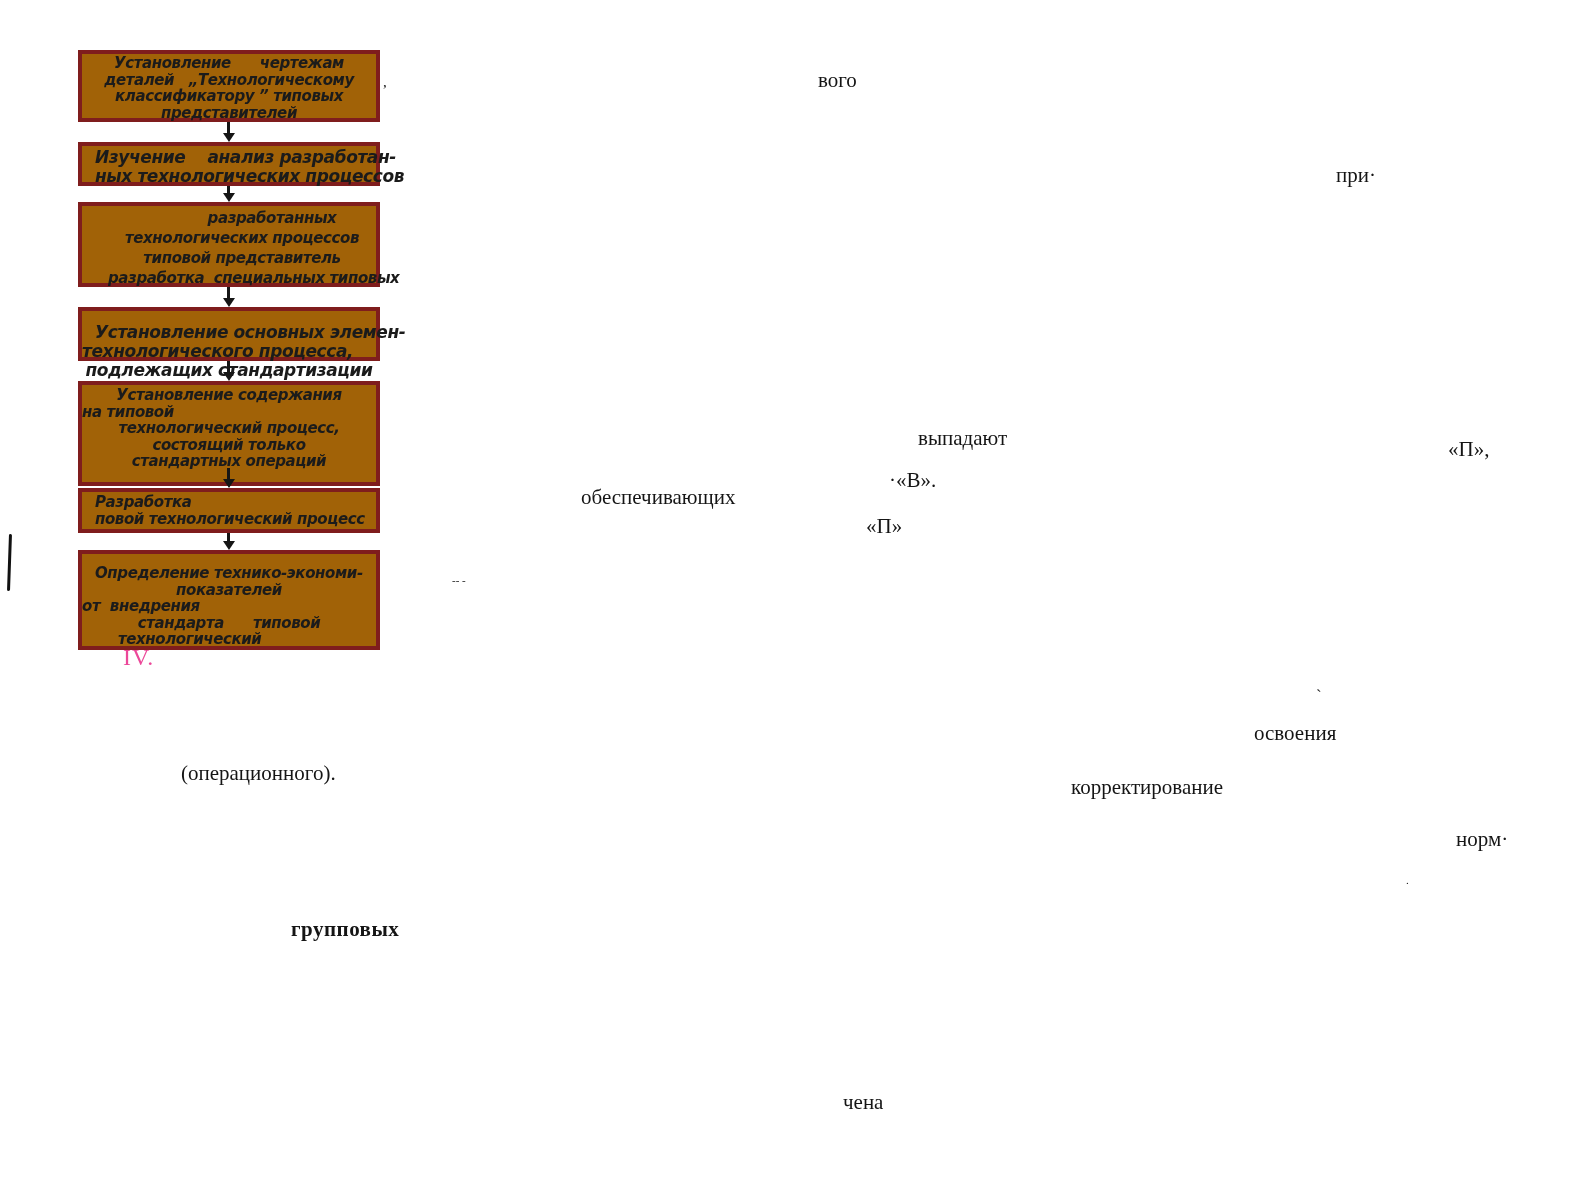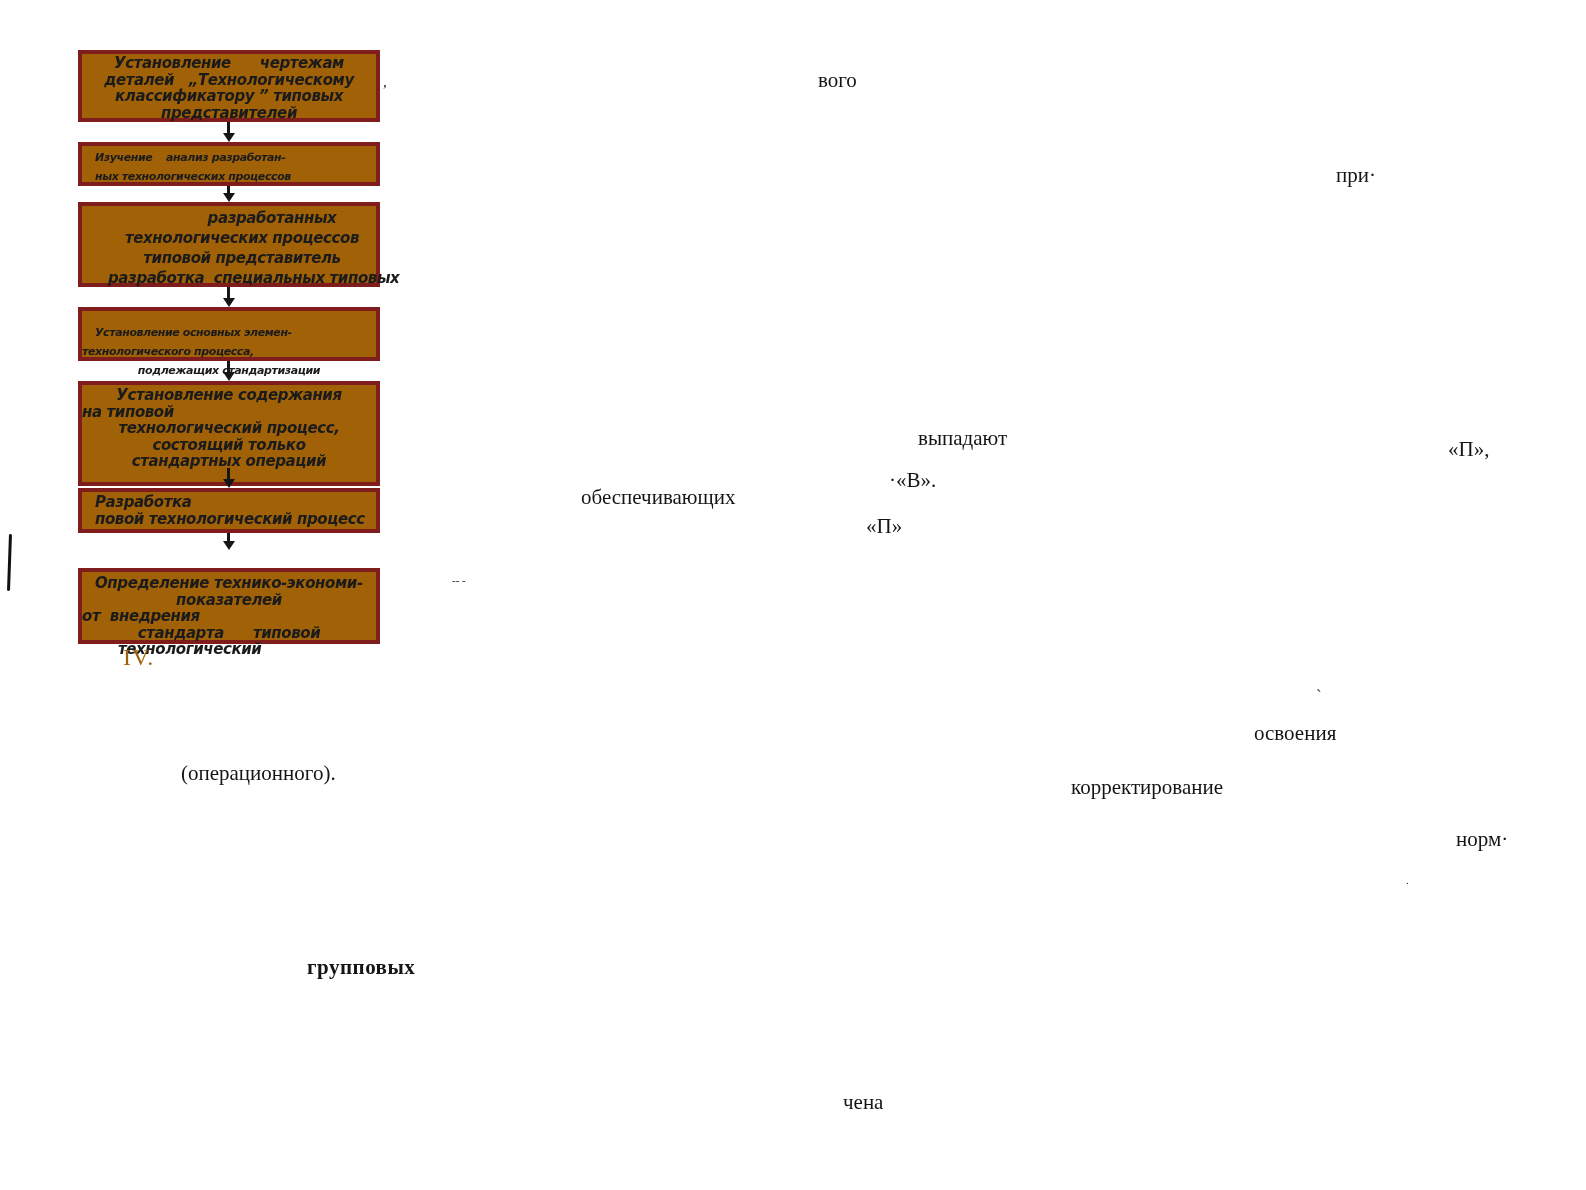--- a/index.html
+++ b/index.html
@@ -20,34 +20,34 @@
     background:#a16207;
   }
   .ln{
     font-family:"DejaVu Sans",sans-serif;
     font-style:italic;font-weight:bold;
     font-size:15px;line-height:16.5px;
     color:#1b1b1b;
     white-space:pre;
     letter-spacing:-0.4px;
   }
-  .b1 .ln,.b3 .ln{font-size:11px;line-height:19px;}
+  .b1 .ln,.b3 .ln{font-size:17px;line-height:19px;}
   .b2 .ln{line-height:20px;}
   .ac{text-align:center;}
   .al{text-align:left;padding-left:13px;}
   .ar{text-align:left;padding-right:12px;}
   .arrow{position:absolute;left:227px;width:3px;background:#161616;}
   .arrow::after{
     content:"";position:absolute;left:-4.5px;bottom:-8px;
     width:0;height:0;
     border:6px solid transparent;border-top:9px solid #161616;border-bottom:0;
   }
   .roman{
     position:absolute;left:123px;top:644px;
-    font-size:24px;letter-spacing:1px;color:#a16207;
+    font-size:24px;letter-spacing:1px;color:#ec4899;
   }
   
   .frag{
     position:absolute;
     font-size:21px;line-height:24px;
     color:#151515;white-space:pre;
   }
   .frag.bold{font-weight:bold;letter-spacing:0.5px;}
   .frag.small{font-size:11px;}
   .frag.tick{font-size:17px;}
@@ -101,21 +101,21 @@
       <div class="ln ac">стандартных операций</div>
     </div>
     <div class="arrow" style="top:468px;height:12px;"></div>
 
     <div class="fc-box b5" style="top:488px;height:45px;padding-top:2px;">
       <div class="ln al">Разработка</div>
       <div class="ln al">повой технологический процесс</div>
     </div>
     <div class="arrow" style="top:533px;height:9px;"></div>
 
-    <div class="fc-box b6" style="top:550px;height:76px;padding-top:3px;margin-top:18px;">
+    <div class="fc-box b6" style="top:550px;height:100px;padding-top:11px;">
       <div class="ln al">Определение технико-экономи-</div>
       <div class="ln ac">показателей</div>
       <div class="ln ar" style="padding-right:28px;">от  внедрения</div>
       <div class="ln ac">стандарта      типовой</div>
       <div class="ln al" style="padding-left:36px;">технологический</div>
     </div>
 
     <div class="roman">IV.</div>
   </div>
 
@@ -124,21 +124,21 @@
   <span class="frag" style="left:918px;top:426px;">выпадают</span>
   <span class="frag" style="left:1448px;top:437px;">«П»,</span>
   <span class="frag" style="left:889px;top:468px;">·«В».</span>
   <span class="frag" style="left:581px;top:485px;">обеспечивающих</span>
   <span class="frag" style="left:866px;top:514px;">«П»</span>
   <span class="frag small" style="left:452px;top:568px;">-- -</span>
   <span class="frag" style="left:181px;top:761px;">(операционного).</span>
   <span class="frag" style="left:1254px;top:721px;">освоения</span>
   <span class="frag" style="left:1071px;top:775px;">корректирование</span>
   <span class="frag" style="left:1456px;top:827px;">норм·</span>
-  <span class="frag bold" style="left:307px;top:917px;margin-top:38px;">групповых</span>
+  <span class="frag bold" style="left:291px;top:917px;">групповых</span>
   <span class="frag" style="left:843px;top:1090px;">чена</span>
   <span class="frag tick" style="left:1316px;top:684px;">ˋ</span>
   <span class="frag small" style="left:1406px;top:868px;">.</span>
   <span class="frag small" style="left:383px;top:70px;font-size:15px;">,</span>
 
   <div class="edge-mark"></div>
 
 </div>
 
 </body></html>

